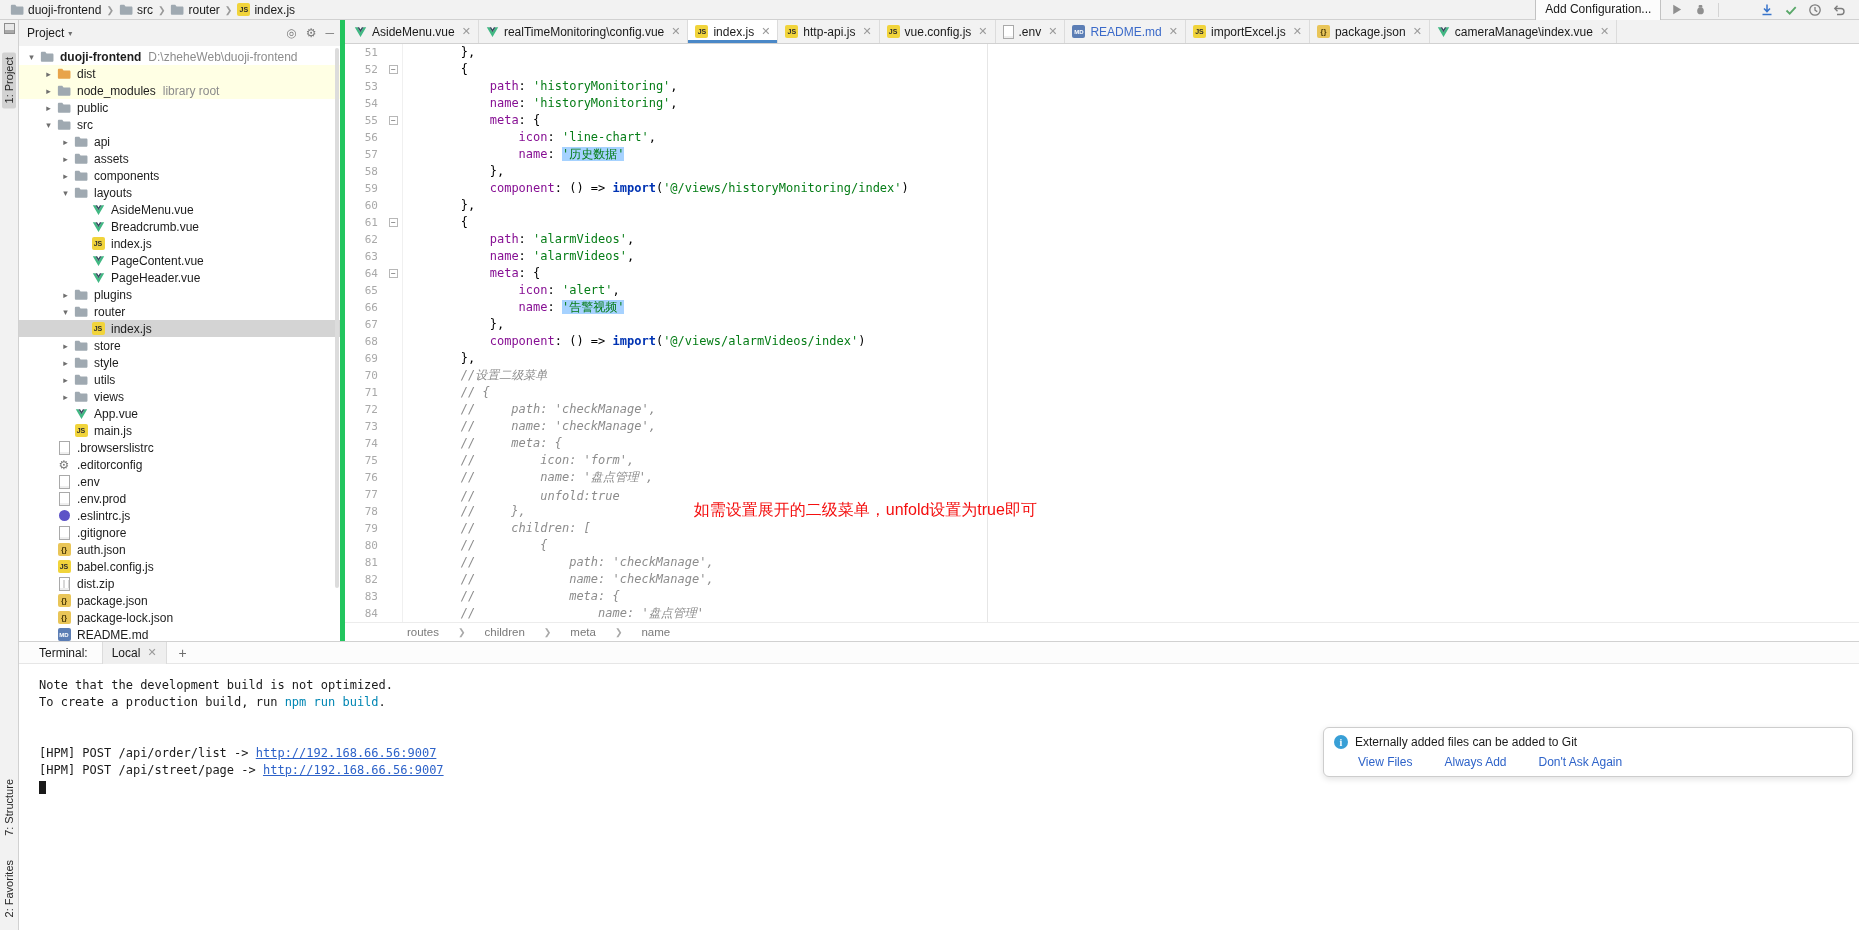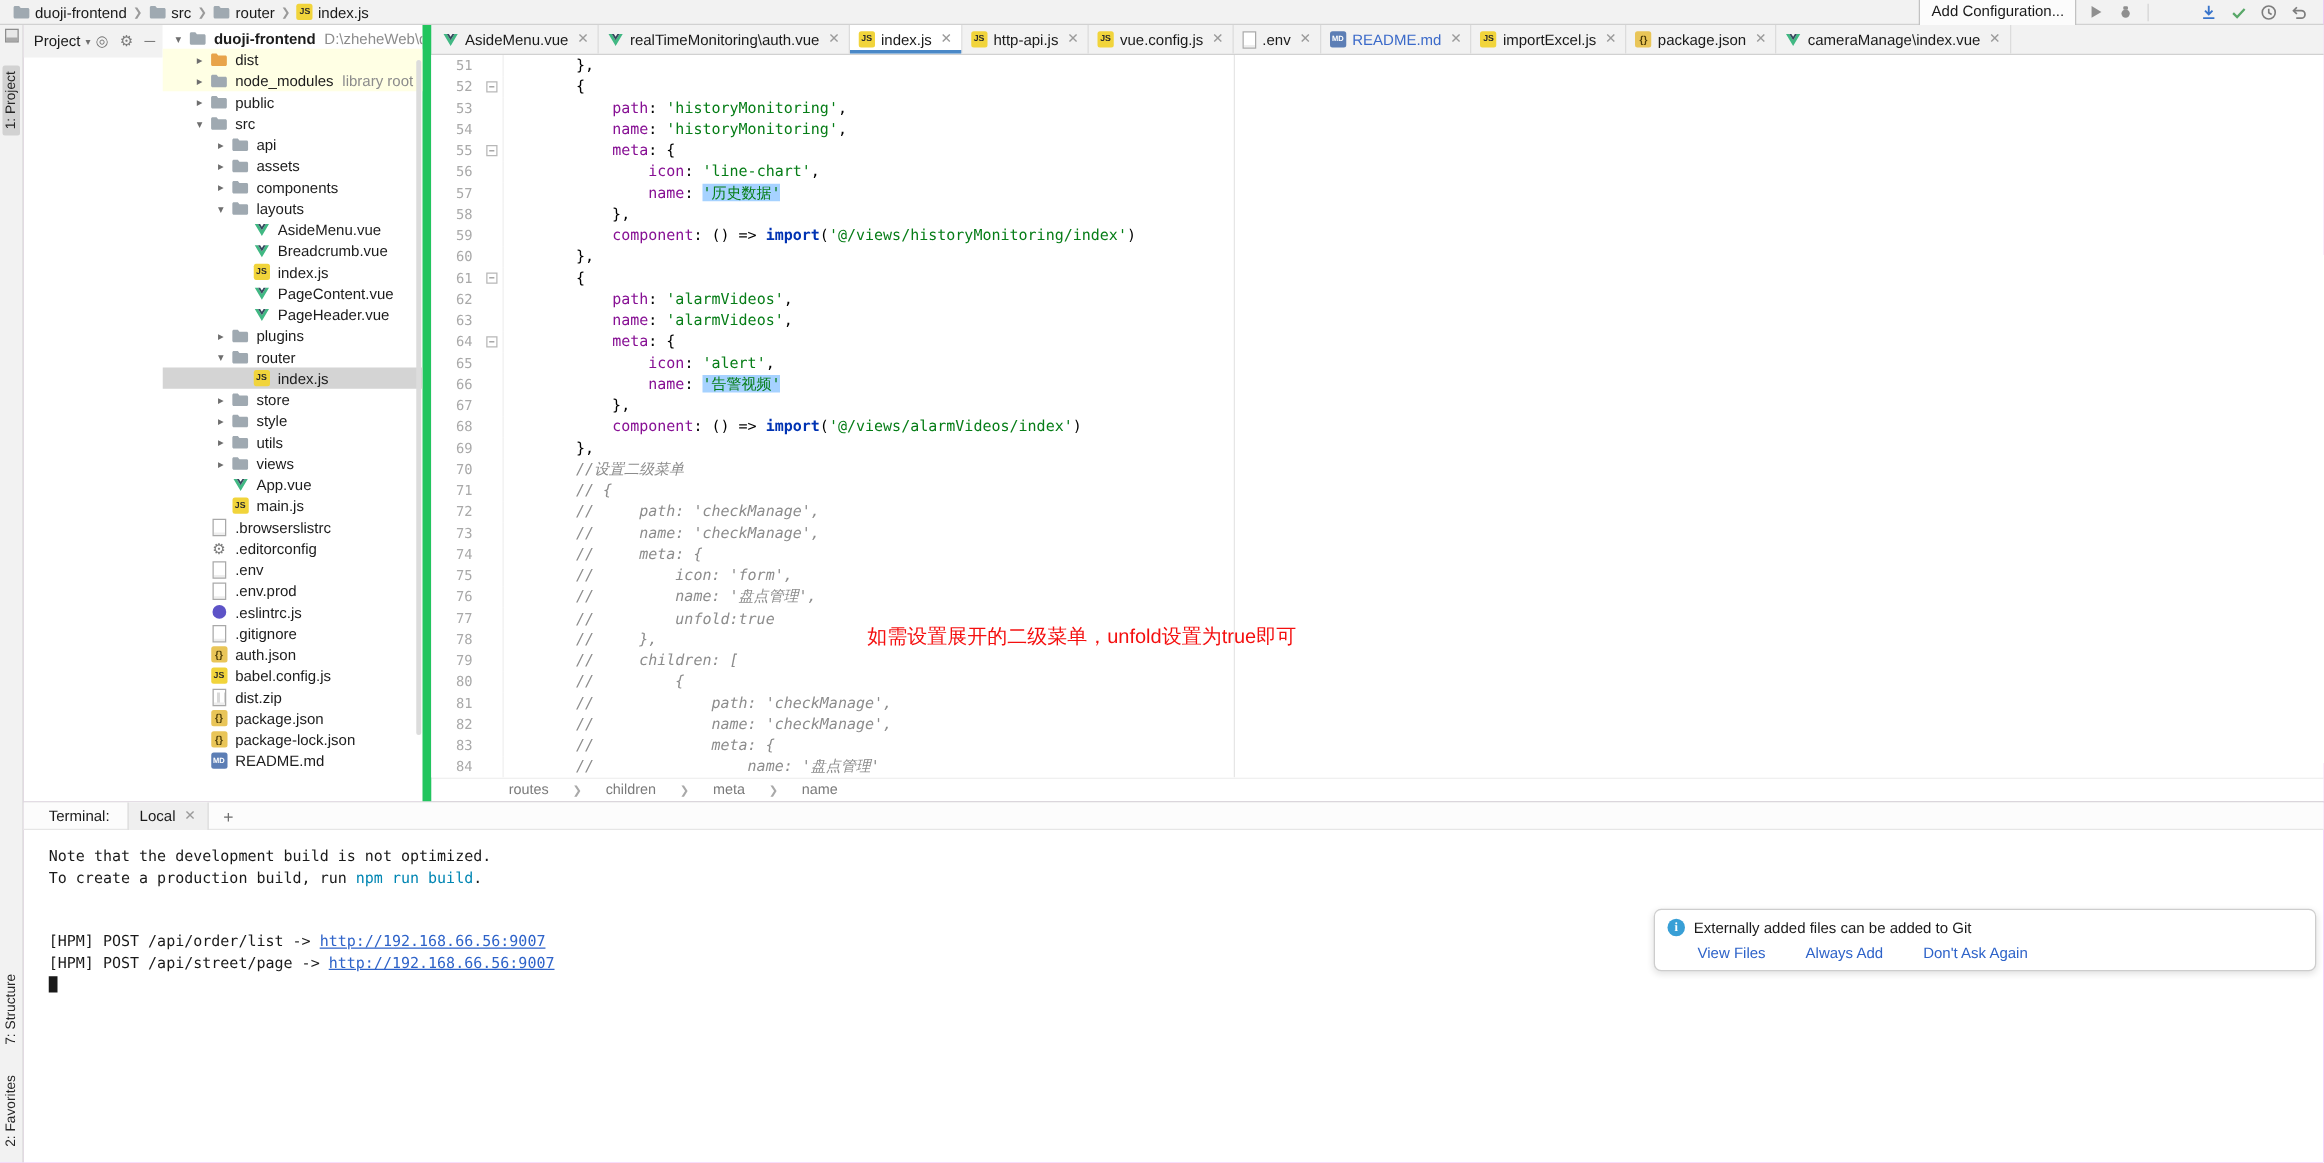--- a/index.html
+++ b/index.html
@@ -23,21 +23,21 @@
   .strip{width:19px;background:#f2f2f2;border-right:1px solid #d1d1d1;display:flex;flex-direction:column;justify-content:space-between;align-items:center;padding:3px 0 8px 0;flex:none;}
   .strip-top,.strip-bot{display:flex;flex-direction:column;align-items:center;gap:14px;}
   .strip-sq{width:11px;height:11px;border:1px solid #8d8d8d;background:#e8e8e8;box-shadow:inset 0 -3px 0 #a9a9a9;margin-bottom:4px;}
   .vlabel{writing-mode:vertical-rl;transform:rotate(180deg);font-size:11px;color:#262626;padding:5px 1px;white-space:nowrap;}
   .vlabel.active{background:#d2d2d2;border-radius:2px;}
 
   .content{flex:1;display:flex;flex-direction:column;min-width:0;}
   .upper{display:flex;height:621px;min-height:621px;}
 
   
-  .panel{width:326px;flex:none;background:#fff;border-right:7px solid #22c55e;display:flex;flex-direction:row;position:relative;}
+  .panel{width:326px;flex:none;background:#fff;border-right:5px solid #22c55e;display:flex;flex-direction:column;position:relative;}
   .panel-head{height:26px;display:flex;align-items:center;padding:0 6px 0 8px;background:#f2f2f2;gap:4px;flex:none;}
   .panel-title{font-size:12px;color:#1a1a1a;}
   .pcaret{font-size:8px;color:#6e6e6e;}
   .panel-head-icons{margin-left:auto;display:flex;align-items:center;gap:9px;color:#7a7a7a;font-size:12px;}
   .phicon{cursor:default;line-height:1;}
   .tree{flex:1;overflow:hidden;padding-top:2px;position:relative;font-size:12px;color:#1c1c1c;}
   .trow{height:17px;display:flex;align-items:center;white-space:nowrap;cursor:default;}
   .trow.lib{background:#ffffe4;}
   .trow.sel{background:#d4d4d4;}
   .chev{width:13px;flex:none;text-align:center;color:#6e6e6e;font-size:9px;}
@@ -558,21 +558,21 @@
                 <span class="tab-label">AsideMenu.vue</span>
                 <span class="tclose">✕</span>
               </div>
               <div class="tab">
                 <span class="fi fi-vue">
                   <svg width="13" height="12" viewBox="0 0 16 14">
                     <polygon points="1,1 4.2,1 8,7.2 11.8,1 15,1 8,13" fill="#41b883"></polygon>
                     <polygon points="4.2,1 8,7.2 11.8,1 9.7,1 8,3.8 6.3,1" fill="#35495e"></polygon>
                   </svg>
                 </span>
-                <span class="tab-label">realTimeMonitoring\auth.vue</span>
+                <span class="tab-label">realTimeMonitoring\config.vue</span>
                 <span class="tclose">✕</span>
               </div>
               <div class="tab active">
                 <span class="fi fi-js">JS</span>
                 <span class="tab-label">index.js</span>
                 <span class="tclose">✕</span>
               </div>
               <div class="tab">
                 <span class="fi fi-js">JS</span>
                 <span class="tab-label">http-api.js</span>

